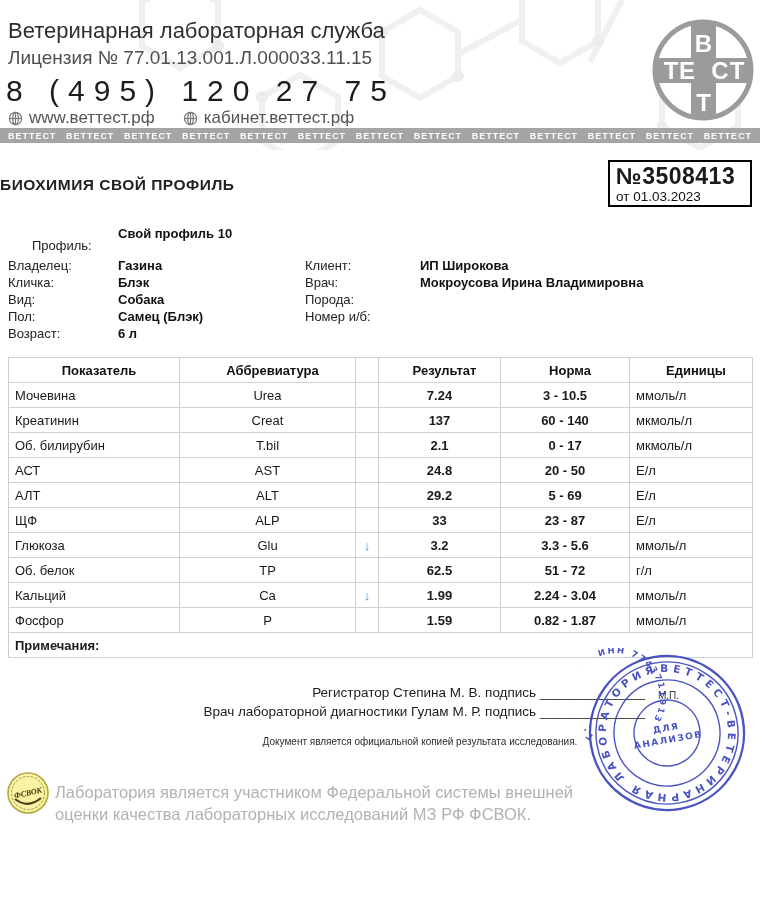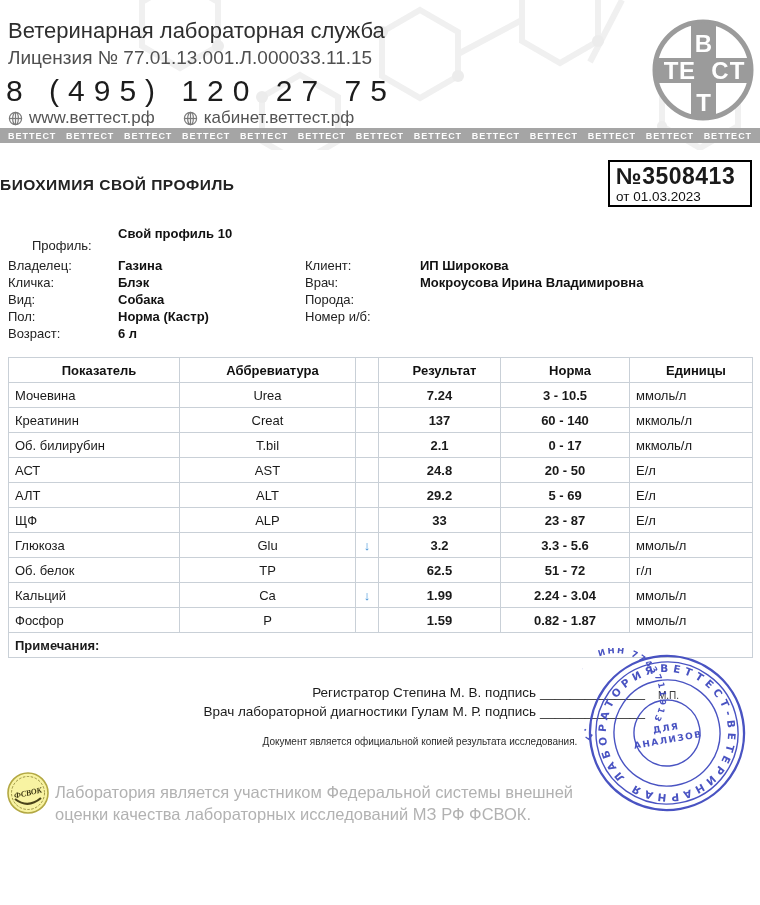--- a/index.html
+++ b/index.html
@@ -147,21 +147,21 @@
   <div class="info-label" style="left:8px; top:238px;margin-left:24px;">Профиль:</div>
   <div class="info-value" style="left:118px; top:226px;">Свой профиль 10</div>
 
   <div class="info-label" style="left:8px; top:258px;">Владелец:</div>
   <div class="info-value" style="left:118px; top:258px;">Газина</div>
   <div class="info-label" style="left:8px; top:275px;">Кличка:</div>
   <div class="info-value" style="left:118px; top:275px;">Блэк</div>
   <div class="info-label" style="left:8px; top:292px;">Вид:</div>
   <div class="info-value" style="left:118px; top:292px;">Собака</div>
   <div class="info-label" style="left:8px; top:309px;">Пол:</div>
-  <div class="info-value" style="left:118px; top:309px;">Норма (Кастр)</div>
+  <div class="info-value" style="left:118px; top:309px;">Самец (Блэк)</div>
   <div class="info-label" style="left:8px; top:326px;">Возраст:</div>
   <div class="info-value" style="left:118px; top:326px;">6 л</div>
 
   <div class="info-label" style="left:305px; top:258px;">Клиент:</div>
   <div class="info-value" style="left:420px; top:258px;">ИП Широкова</div>
   <div class="info-label" style="left:305px; top:275px;">Врач:</div>
   <div class="info-value" style="left:420px; top:275px;">Мокроусова Ирина Владимировна</div>
   <div class="info-label" style="left:305px; top:292px;">Порода:</div>
   <div class="info-value" style="left:420px; top:292px;"></div>
   <div class="info-label" style="left:305px; top:309px;">Номер и/б:</div>

